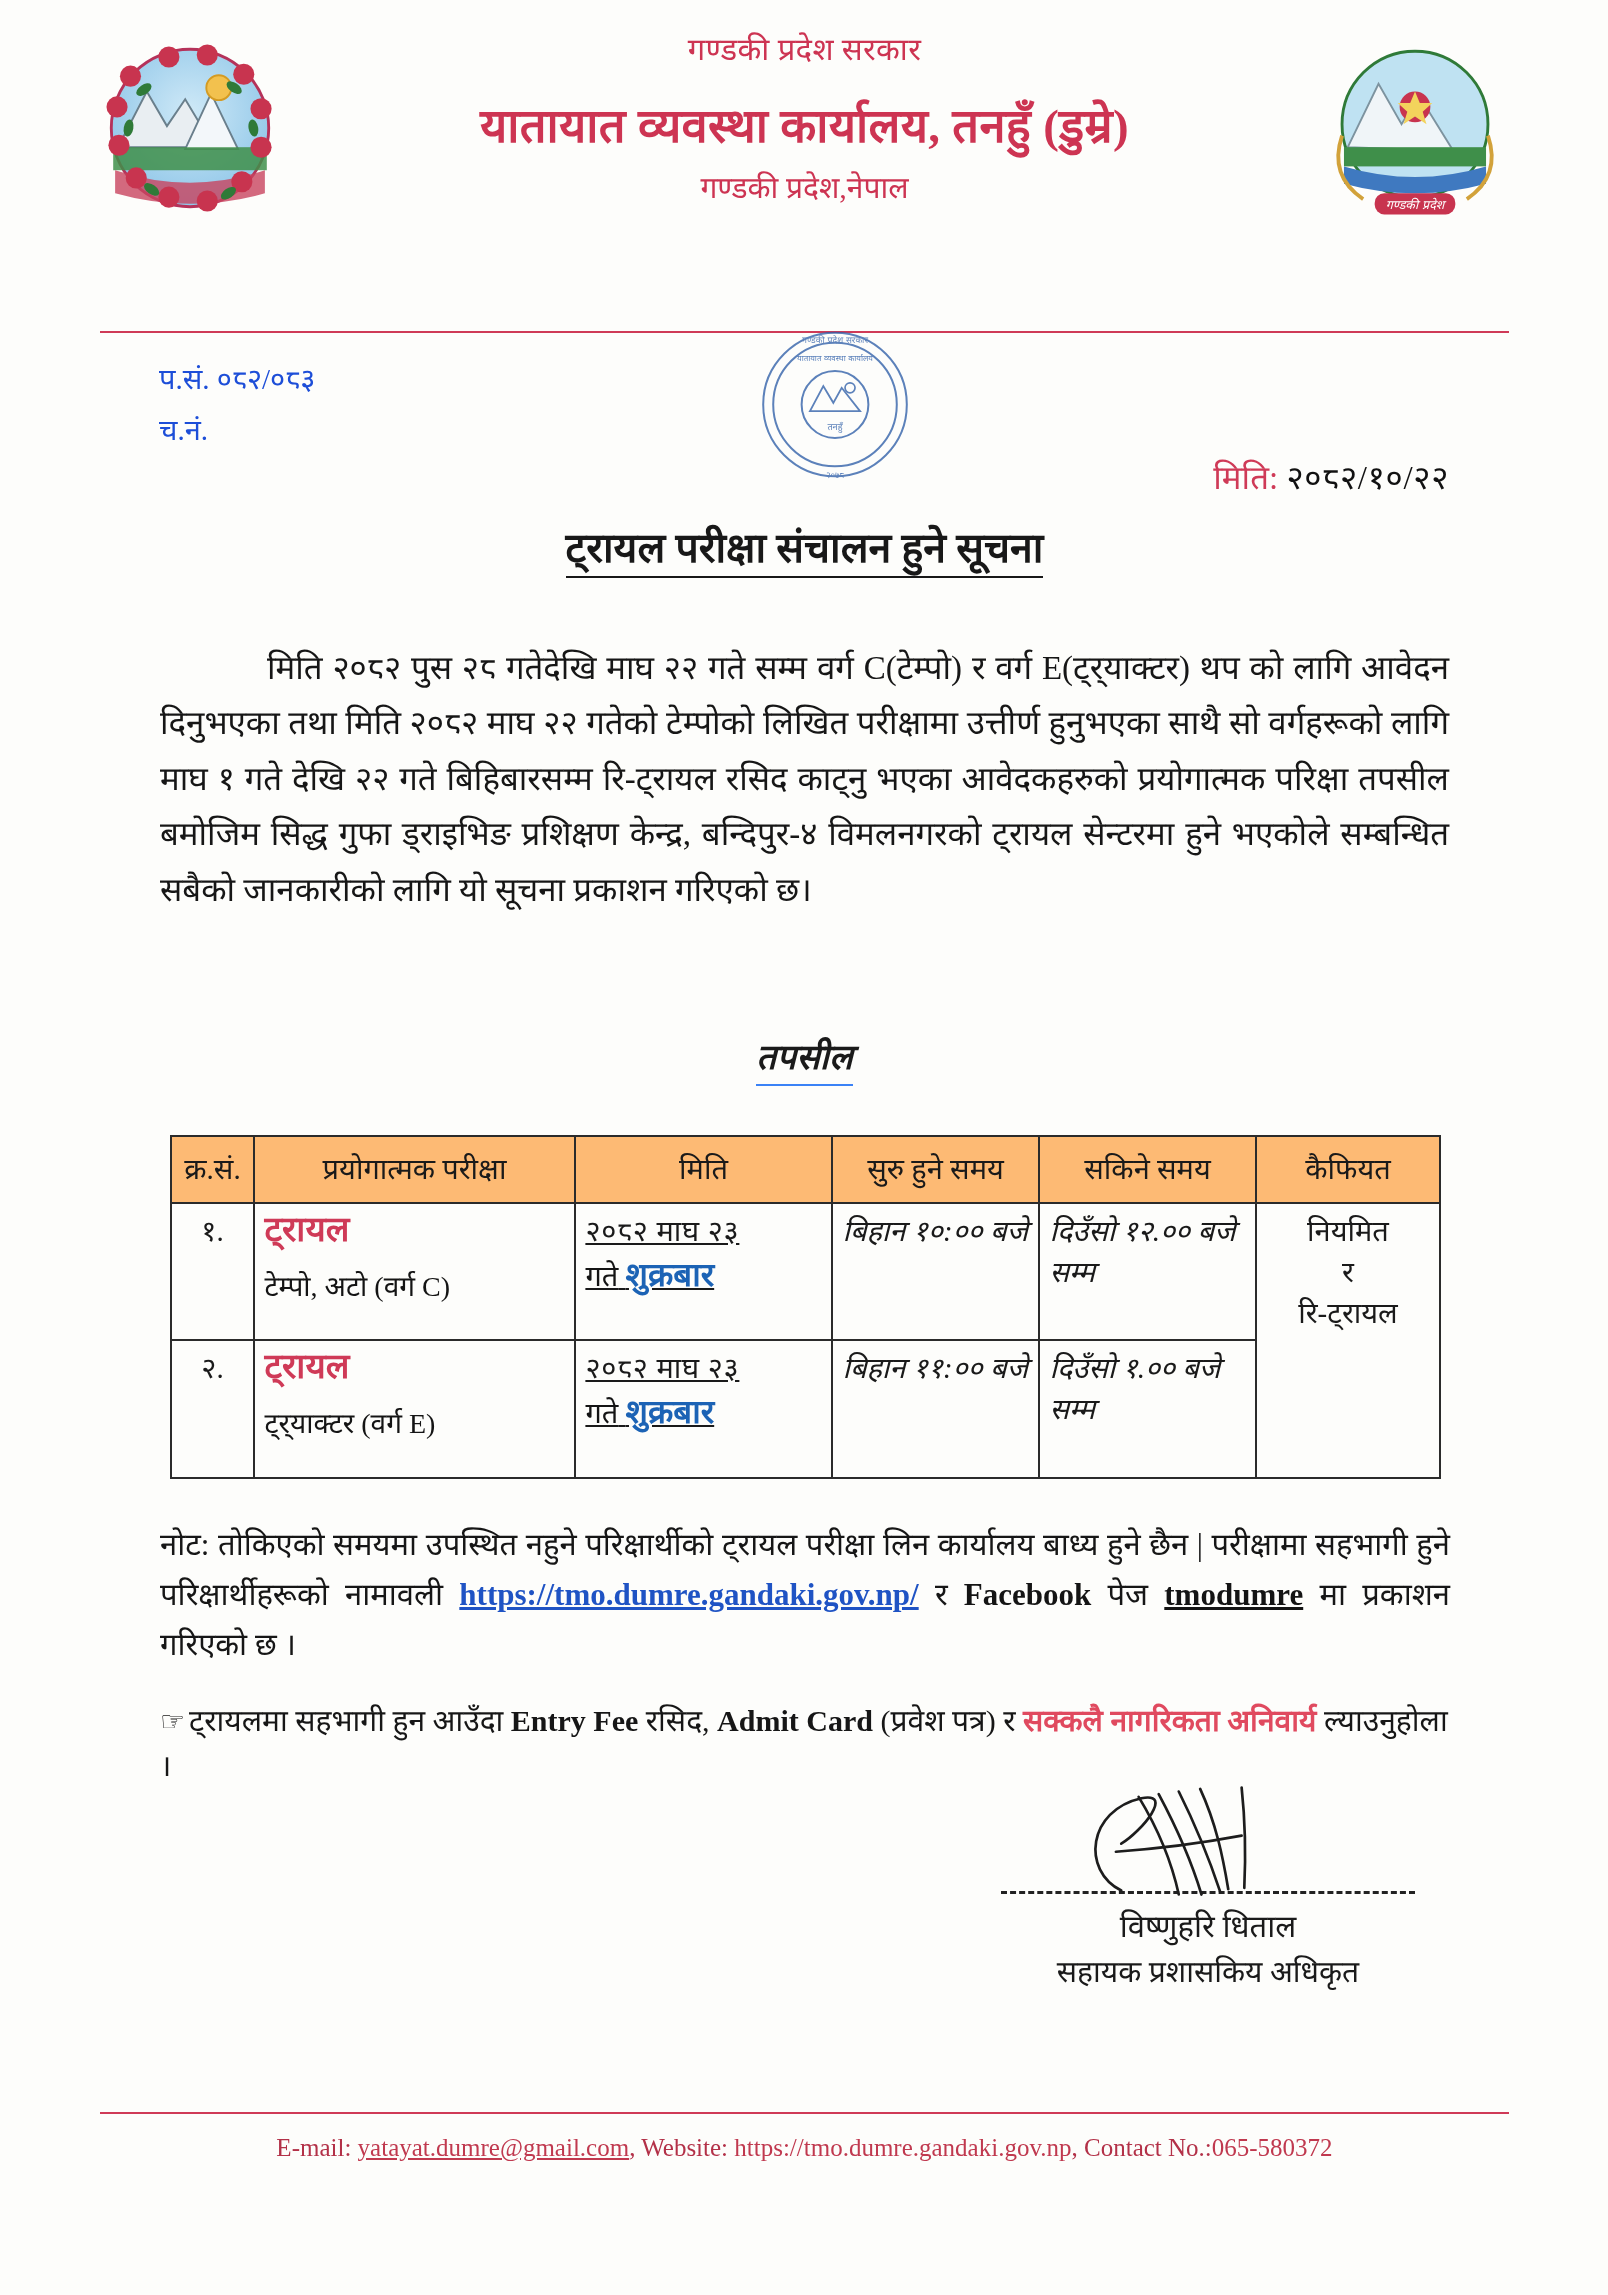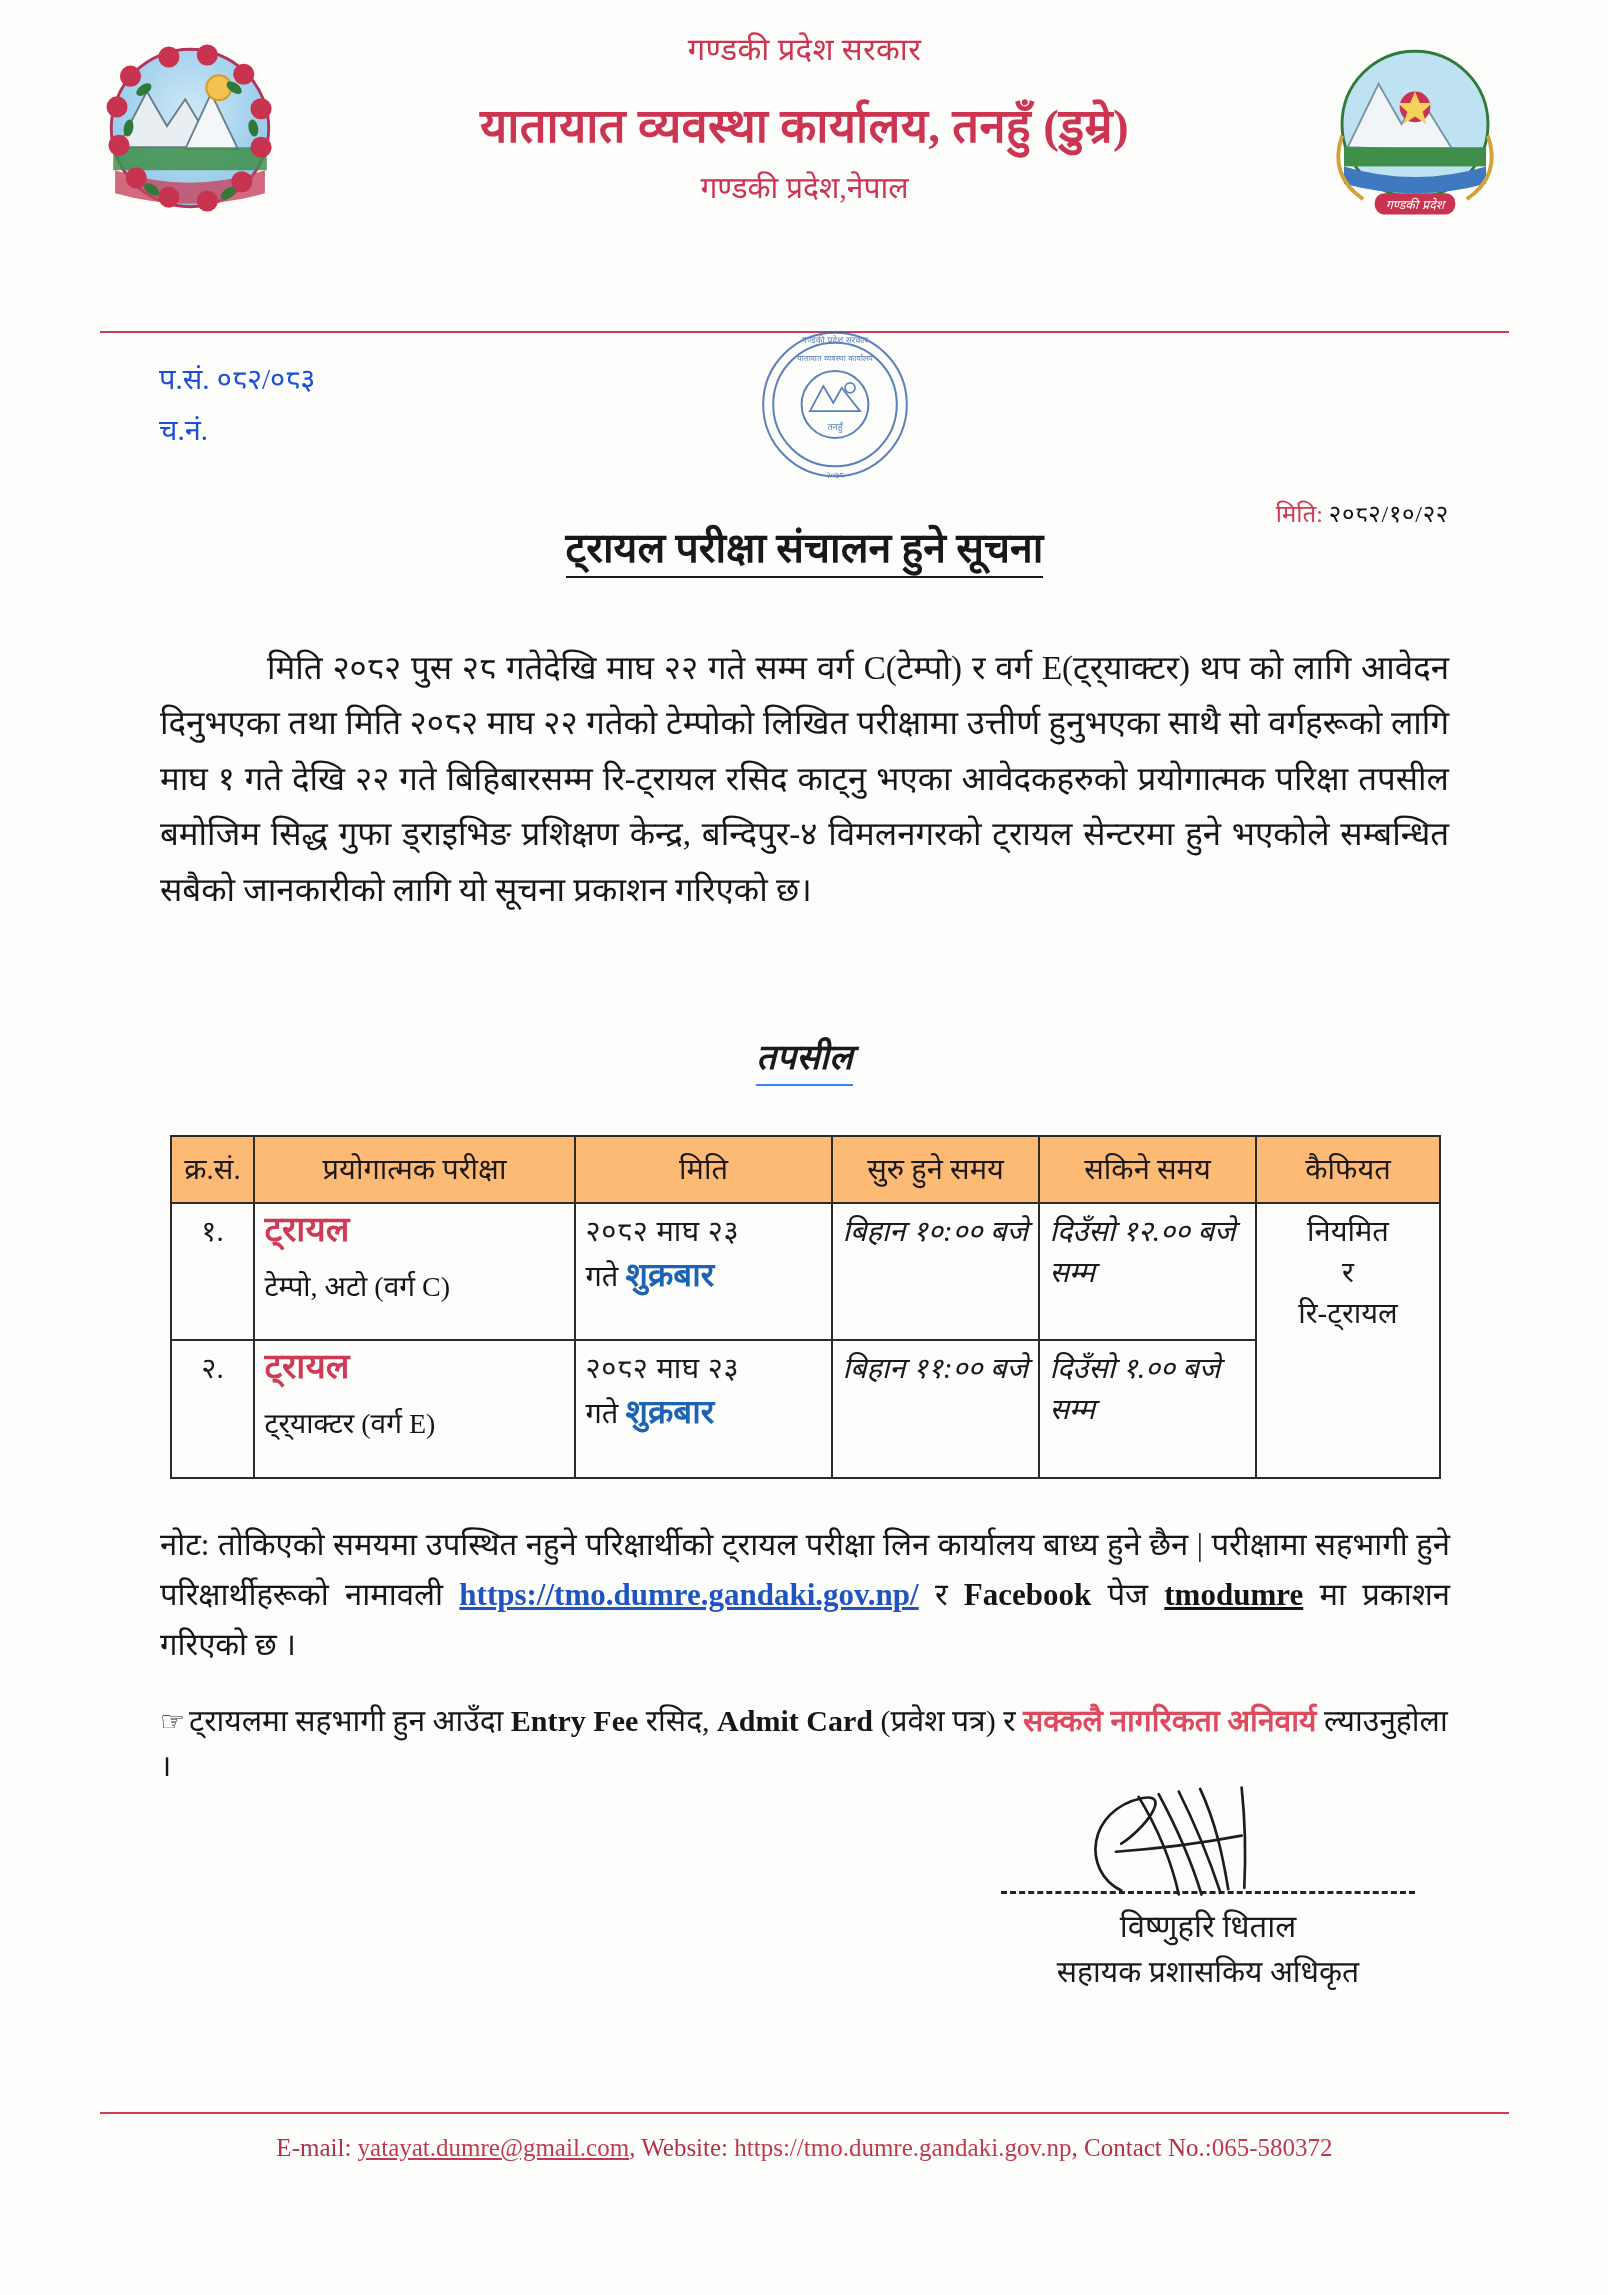--- a/index.html
+++ b/index.html
@@ -60,23 +60,22 @@
   .refblock{
     position:absolute;
     left:159px; top:354px;
     color:#1d4ed8;
     font-size:29px;
     line-height:1.75;
   }
   .date-line{
     position:absolute;
     right:160px; top:454px;
-    font-size:24px;
+    font-size:33px;
     white-space:nowrap;
-    margin-top:42px;
   }
   .date-line .lbl{color:#cf3a57;}
   .date-line .val{color:#111;letter-spacing:0.7px;}
 
   
   .seal{
     position:absolute;
     left:748px; top:321px;
     width:174px;height:167px;
     opacity:.78;
@@ -145,21 +144,21 @@
   col.c-exam{width:321px;}
   col.c-date{width:257px;}
   col.c-start{width:207px;}
   col.c-end{width:217px;}
   col.c-rem{width:184px;}
 
   td.sn{text-align:center;padding-top:14.7px;}
   td.exam{padding-top:12px;height:122px;}
   .exam-main{color:#cf3a57;font-weight:bold;font-size:35px;line-height:1.1;}
   .exam-sub{color:#141414;font-size:28px;margin-top:17.4px;}
-  td.date{padding-top:12px;}
+  td.date{padding-top:12px;text-decoration:underline;}
   .date-np{display:block;letter-spacing:0.7px;}
   .date-day{color:#1c63b5;font-weight:bold;font-size:33px;}
   .gate{color:#141414;font-weight:normal;font-size:29px;}
   td.tstart, td.tend{padding-top:12px;font-style:italic;}
   td.remarks{
     text-align:center;
     vertical-align:middle;
     font-size:29px;
     line-height:1.9;
   }

